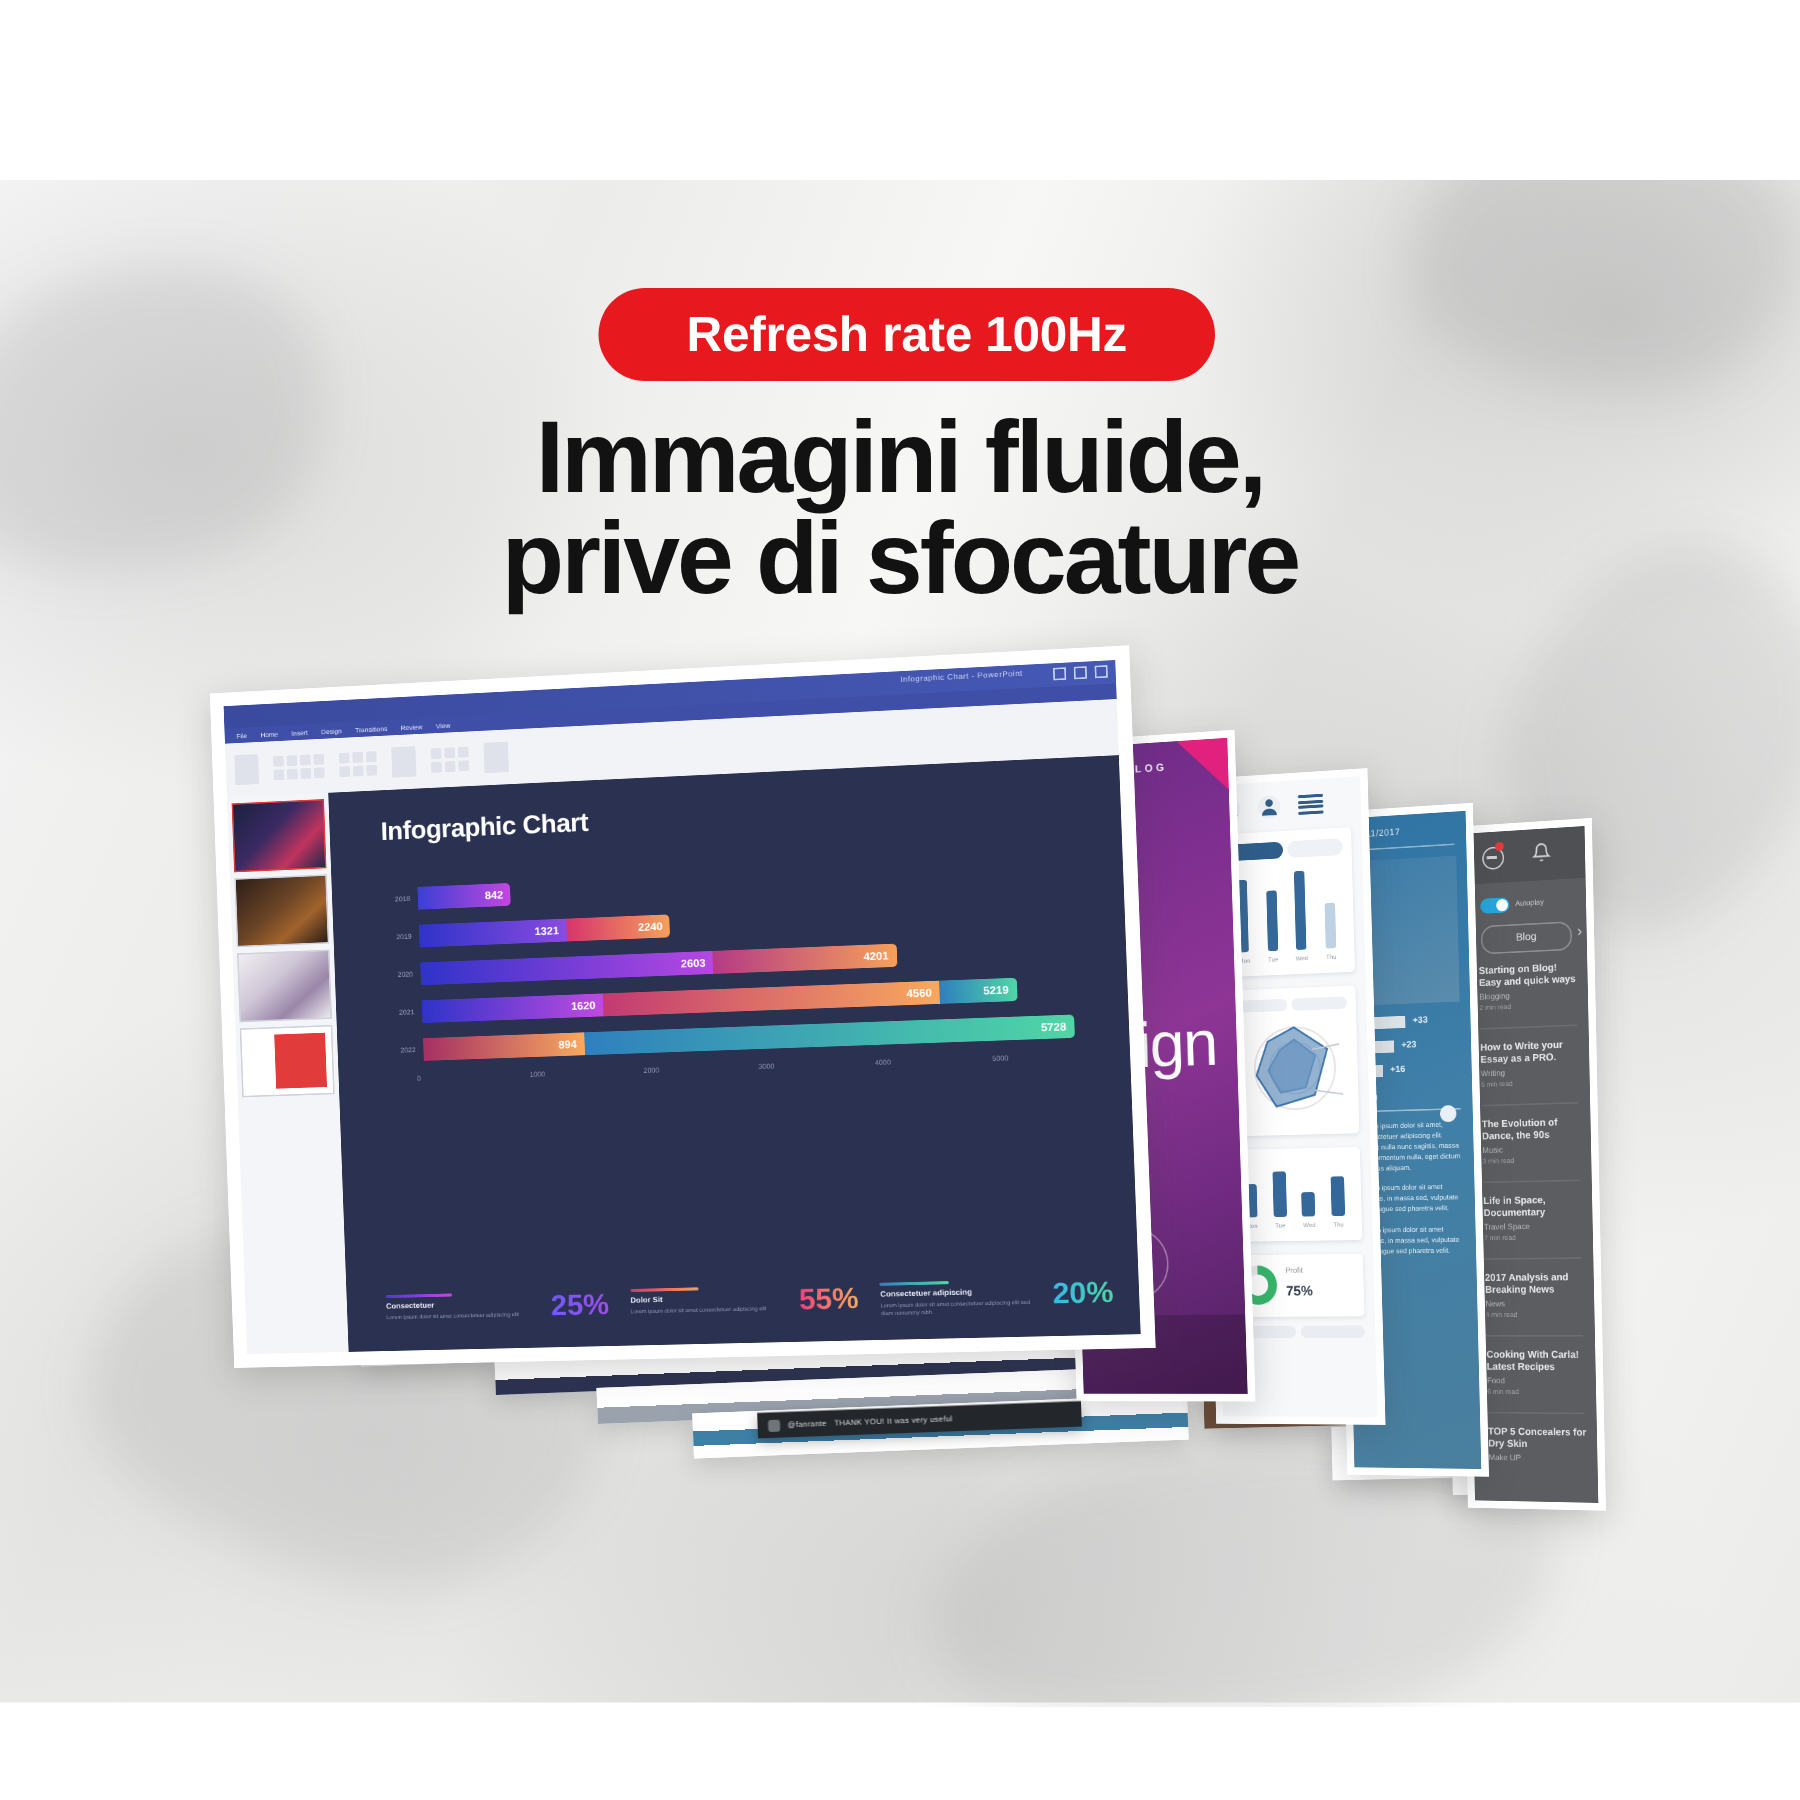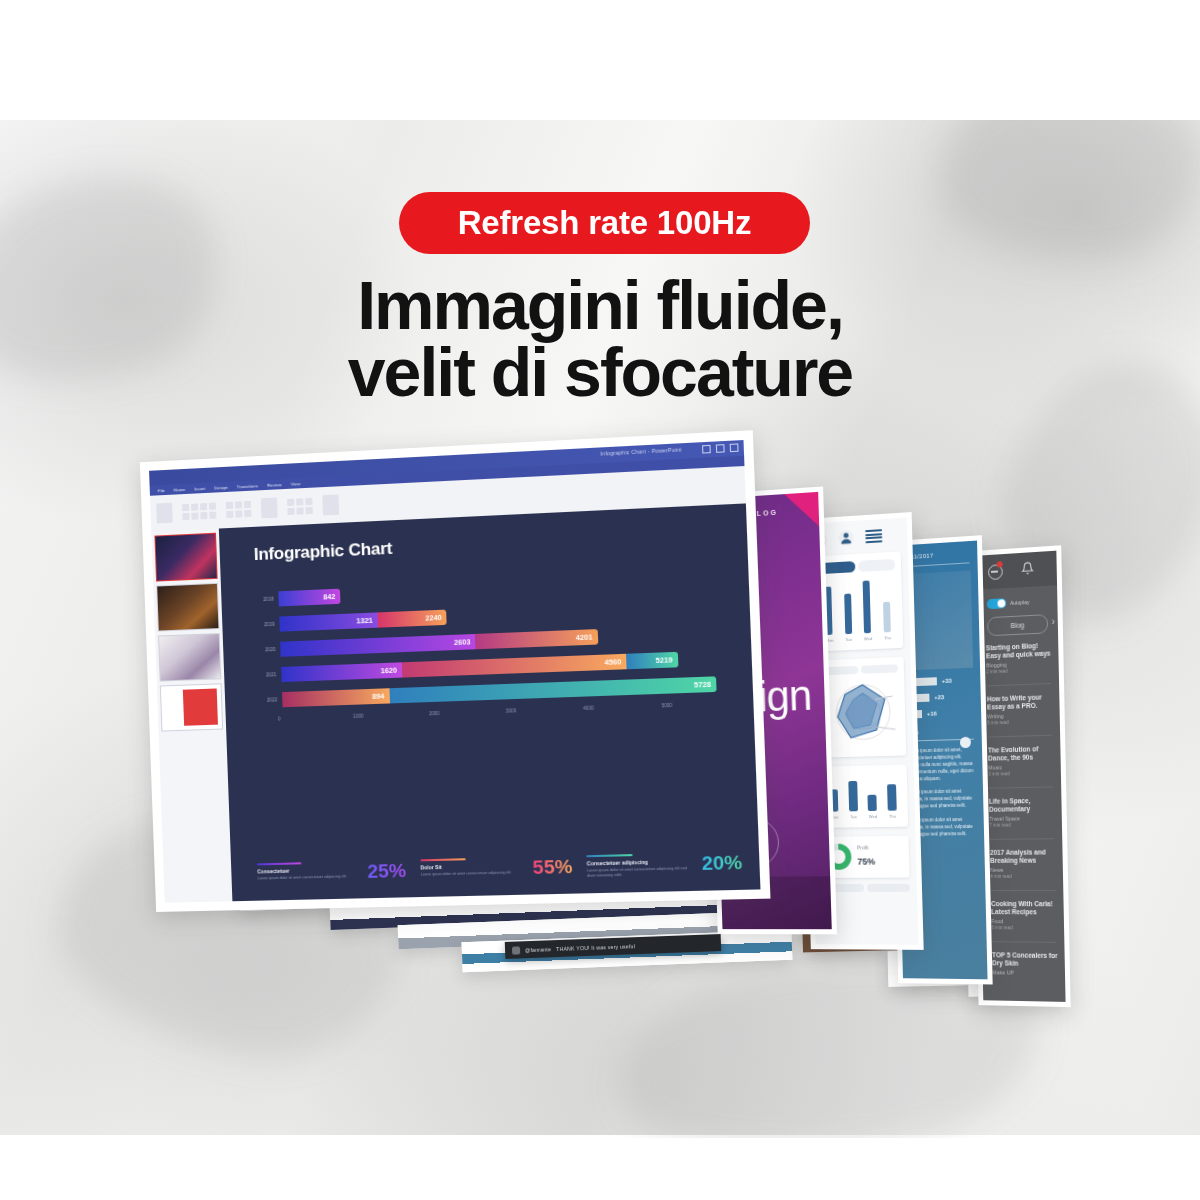--- a/index.html
+++ b/index.html
@@ -216,21 +216,21 @@
     <div class="bg-leaf" style="left:60px;top:760px;width:340px;height:230px;transform:rotate(12deg);"></div>
     <div class="bg-leaf" style="left:620px;top:900px;width:420px;height:190px;transform:rotate(-7deg);"></div>
   </div>
   <div class="bg-top-white"></div>
   <div class="bg-bot-white"></div>
 
   <div class="badge">
     <span>Refresh rate 100Hz</span>
   </div>
   <div class="headline">Immagini fluide,
-velit di sfocature</div>
+prive di sfocature</div>
 
   <div class="edge" style="left:240px;top:876px;width:470px;height:26px;transform:perspective(1400px) rotate(-2.2deg);">
     <div class="strip" style="background:linear-gradient(180deg,#ffffff 0 62%,#dfe2e8 62% 100%);"></div>
   </div>
   <div class="edge" style="left:330px;top:898px;width:420px;height:24px;transform:perspective(1400px) rotate(-2.2deg);">
     <div class="strip" style="background:linear-gradient(180deg,#ffffff 0 58%,#2b3150 58% 100%);"></div>
   </div>
   <div class="edge" style="left:398px;top:918px;width:380px;height:24px;transform:perspective(1400px) rotate(-2.2deg);">
     <div class="strip" style="background:linear-gradient(180deg,#ffffff 0 55%,#9aa2ae 55% 100%);"></div>
   </div>

